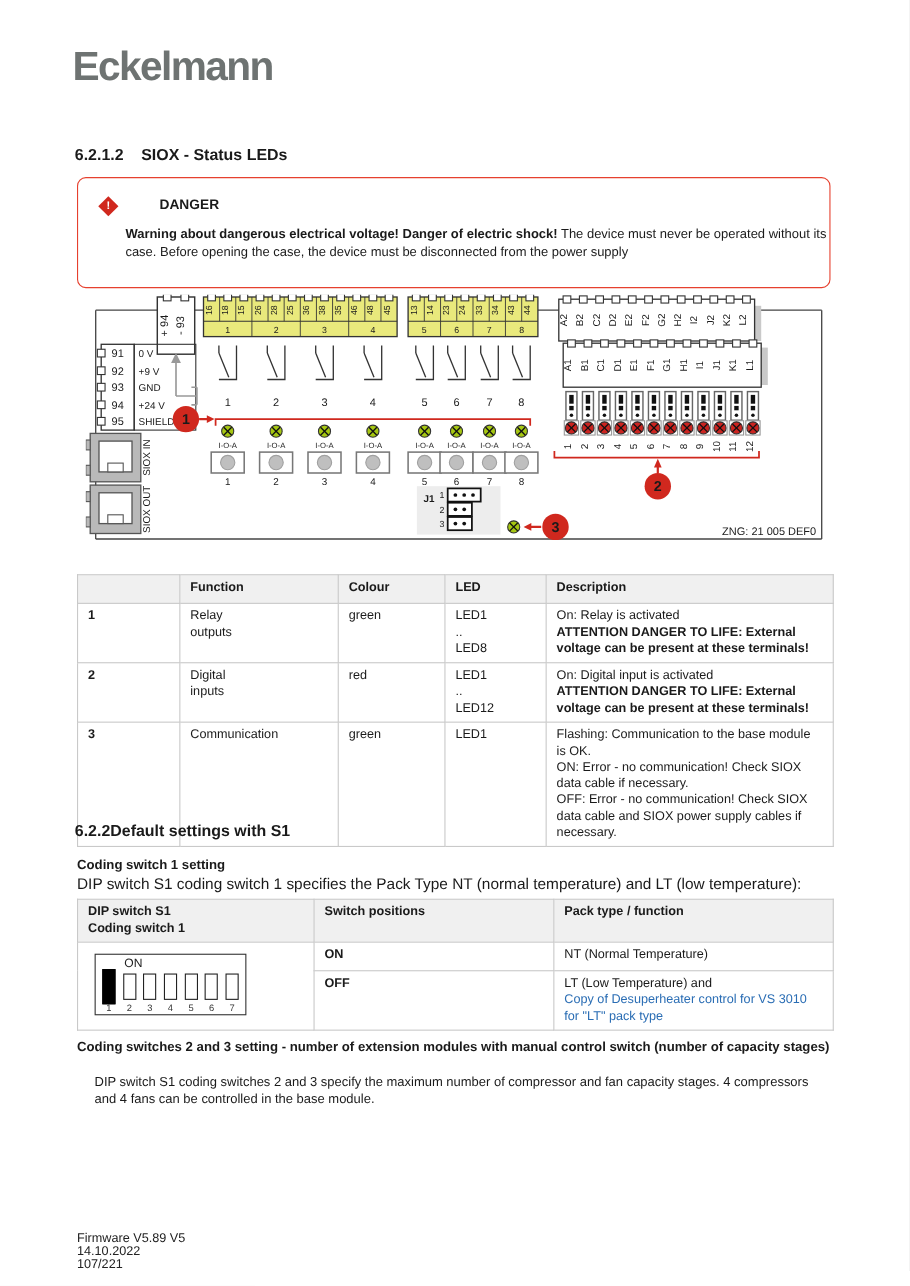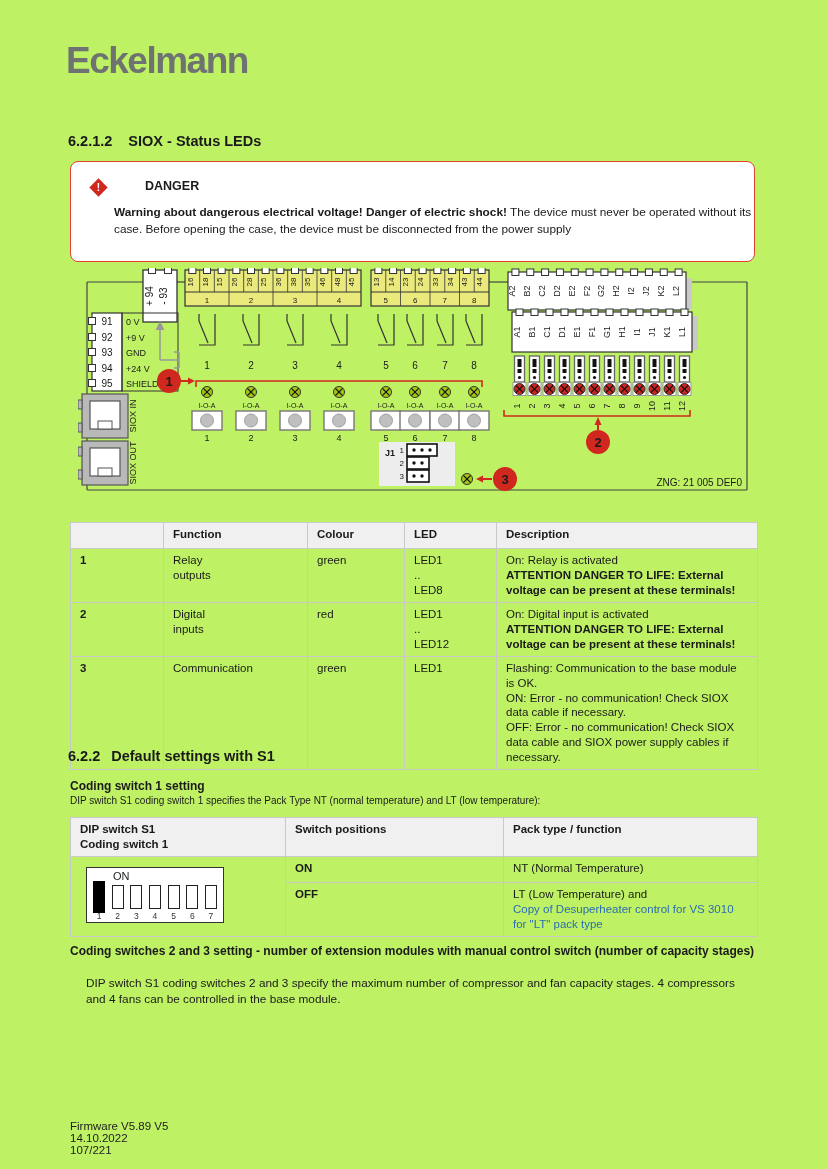--- a/index.html
+++ b/index.html
@@ -1,16 +1,16 @@
 <!DOCTYPE html>
 <html><head>
 <meta charset="utf-8">
 <style>
   html,body{margin:0;padding:0;background:#e9e9e9;}
-  .page{position:relative;width:827px;height:1169px;background:#bef264;margin:0 auto;
+  .page{position:relative;width:827px;height:1169px;background:#ffffff;margin:0 auto;
         font-family:"Liberation Sans",sans-serif;color:#1a1a1a;overflow:hidden;}
   .abs{position:absolute;}
   
   .logo{left:66px;top:40px;font-size:37px;font-weight:bold;color:#6e7372;letter-spacing:-1.5px;}
   
   .h1{left:68px;top:133px;font-size:14.5px;font-weight:bold;}
   .h1 .num{margin-right:16px;}
   
   .danger{left:70px;top:161px;width:685px;height:101px;border:1.6px solid #e6402e;
           border-radius:8px;box-sizing:border-box;background:#fff;}
@@ -29,23 +29,23 @@
         line-height:1.3;word-wrap:break-word;}
   th{background:#f0f0f0;font-weight:bold;white-space:pre-line;}
   .pre{white-space:pre-line;}
   .b{font-weight:bold;}
   .table1{left:70px;top:522px;width:687px;}
   .table2{left:70px;top:817px;width:687px;}
   .desc-bold{font-weight:bold;white-space:pre-line;}
   a.doclink{color:#2a6db4;text-decoration:none;}
   
   .sub-h{left:70px;top:779px;font-size:12px;font-weight:bold;}
-  .sub-p{left:70px;top:795px;width:700px;font-size:10px;}
+  .sub-p{left:70px;top:795px;width:700px;font-size:14px;}
   .h2{left:68px;top:748px;font-size:14.5px;font-weight:bold;}
-  .h2 .num{margin-right:11px;}
+  .h2 .num{}
   .coding23{left:70px;top:943px;width:694px;font-size:11.8px;line-height:16px;}
   .coding23 .head{font-weight:bold;font-size:12px;}
   .coding23 p{margin:16px;}
   
   .dip{width:138px;height:56px;border:1.5px solid #333;background:#fff;margin:6px 0 2px 6px;
        position:relative;box-sizing:border-box;}
   .dip-on{position:absolute;left:26px;top:1px;font-size:11px;color:#222;}
   .dip-slots{position:absolute;left:6px;top:14px;width:124px;height:30px;display:flex;
              align-items:center;justify-content:space-between;}
   .dip-slot{width:12px;height:24px;border:1.5px solid #222;background:#fff;box-sizing:border-box;}

